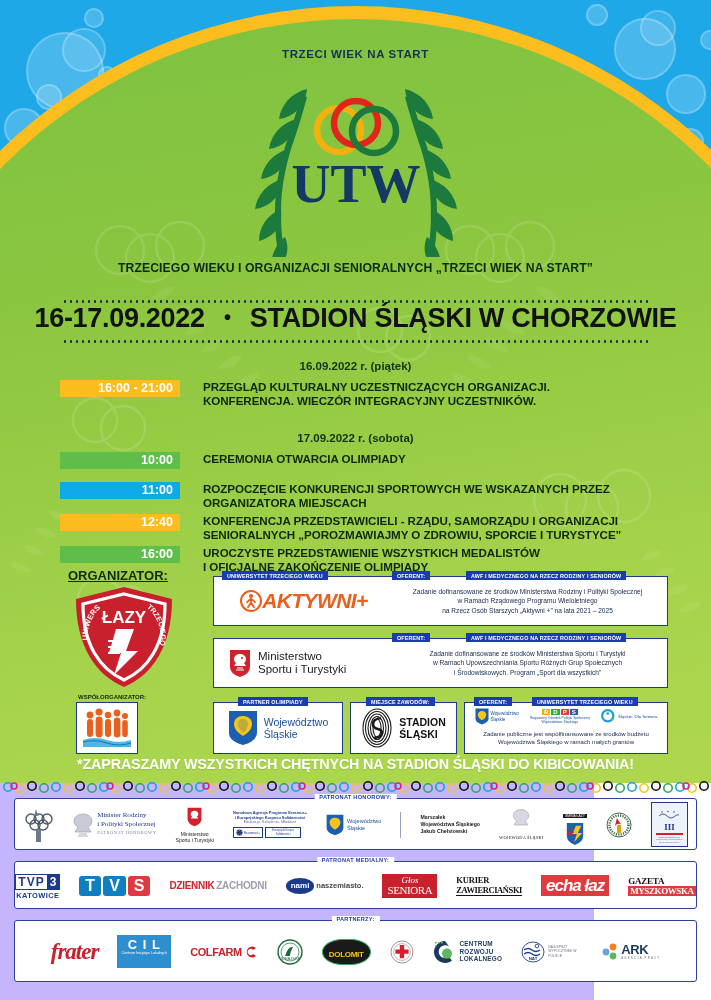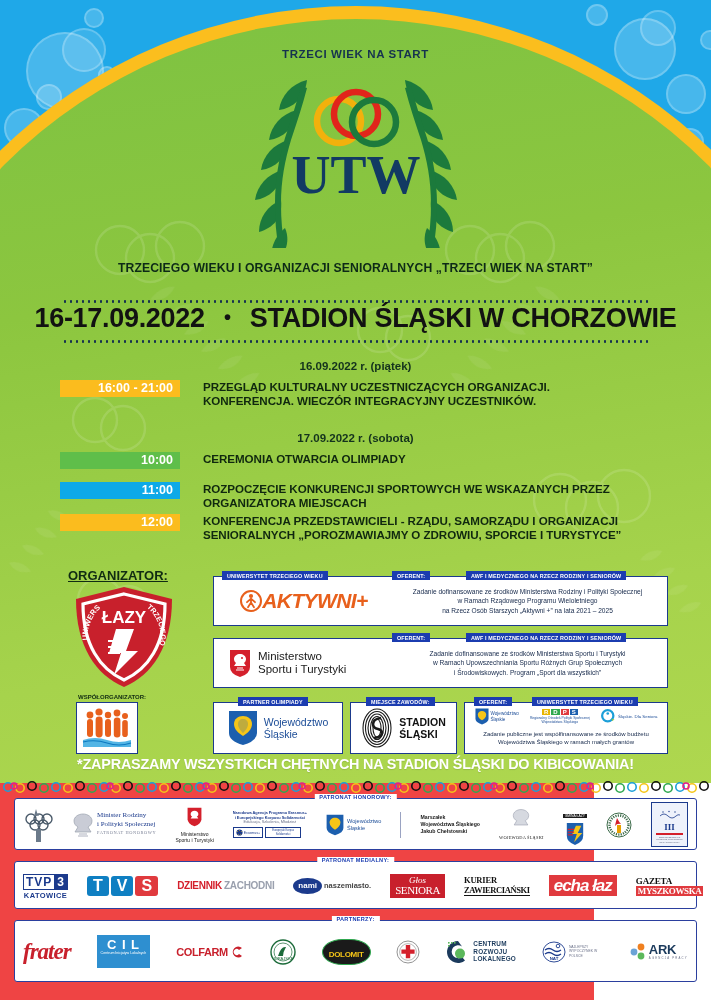--- a/index.html
+++ b/index.html
@@ -9,21 +9,21 @@
     background: #ffffff;
     overflow: hidden;
     position: relative;
   }
 
   
   .poster {
     position: relative;
     width: 594px;
     height: 1000px;
-    background: #ef4444;
+    background: #c4b5fd;
   }
 
   .hero {
     position: absolute;
     left: 0; top: 0;
     width: 711px;
     height: 783px;
     overflow: hidden;
     background: linear-gradient(180deg, #1FA8E8 0%, #1FA8E8 100%);
   }
@@ -75,21 +75,21 @@
     position: absolute;
     top: 48px; left: 0; right: 0;
     text-align: center;
     color: #16324F;
     font-size: 11.5px;
     font-weight: bold;
     letter-spacing: .6px;
   }
   .logo-wrap {
     position: absolute;
-    top: 58px; left: 0; right: 0;
+    top: 67px; left: 0; right: 0;
     display: flex; justify-content: center;
   }
 
   
   .headline {
     position: absolute;
     top: 258px; left: 0; right: 0;
     text-align: center;
     color: #0D2A17;
   }
@@ -266,21 +266,21 @@
   }
   #panel-honor .panel-cap { left: 50%; transform: translateX(-50%); }
   #panel-media .panel-cap { left: 50%; transform: translateX(-50%); }
   #panel-partner .panel-cap { left: 50%; transform: translateX(-50%); }
 
   .logos {
     position: absolute;
     inset: 6px 8px 5px 8px;
     display: flex;
     align-items: center;
-    justify-content: space-between;
+    justify-content: center;
     gap: 19px;
   }
   .logo-item {
     display: flex;
     align-items: center;
     gap: 3px;
     flex: none;
   }
   .logo-txt { font-size: 5.2px; line-height: 6.4px; color: #16264F; }
   .logo-txt.serif { font-family: "Liberation Serif", serif; }
@@ -451,27 +451,34 @@
 
         <div class="row tall">
           <div class="time band-blue">11:00</div>
           <div class="desc">
             <div>ROZPOCZĘCIE KONKURENCJI SPORTOWYCH WE WSKAZANYCH PRZEZ</div>
             <div>ORGANIZATORA MIEJSCACH</div>
           </div>
         </div>
 
         <div class="row tall">
-          <div class="time band-orange">12:00</div>
+          <div class="time band-orange">12:40</div>
           <div class="desc">
             <div>KONFERENCJA PRZEDSTAWICIELI - RZĄDU, SAMORZĄDU I ORGANIZACJI</div>
             <div>SENIORALNYCH „POROZMAWIAJMY O ZDROWIU, SPORCIE I TURYSTYCE”</div>
           </div>
         </div>
 
+        <div class="row tall">
+          <div class="time band-green">16:00</div>
+          <div class="desc">
+            <div>UROCZYSTE PRZEDSTAWIENIE WSZYSTKICH MEDALISTÓW</div>
+            <div>I OFICJALNE ZAKOŃCZENIE OLIMPIADY</div>
+          </div>
+        </div>
       </div>
 
       <div class="org-label">ORGANIZATOR:</div>
       <div class="shield-wrap">
         <svg width="104" height="104" viewBox="0 0 104 104">
           <path d="M52,2 L100,14 C100,62 80,90 52,102 C24,90 4,62 4,14Z" fill="#C8202C"></path>
           <path d="M52,9 L93,19 C93,60 76,84 52,95 C28,84 11,60 11,19Z" fill="none" stroke="#fff" stroke-width="3.2"></path>
           <text x="52" y="38" text-anchor="middle" font-family="Liberation Sans, sans-serif" font-size="17" font-weight="bold" fill="#fff">ŁAZY</text>
           <path d="M44,44 h18 l-8,22 h12 l-24,24 l7,-22 h-12Z" fill="#fff"></path>
           <path d="M36,56 h14 M36,62 h14 M36,68 h12" stroke="#fff" stroke-width="2.2"></path>

